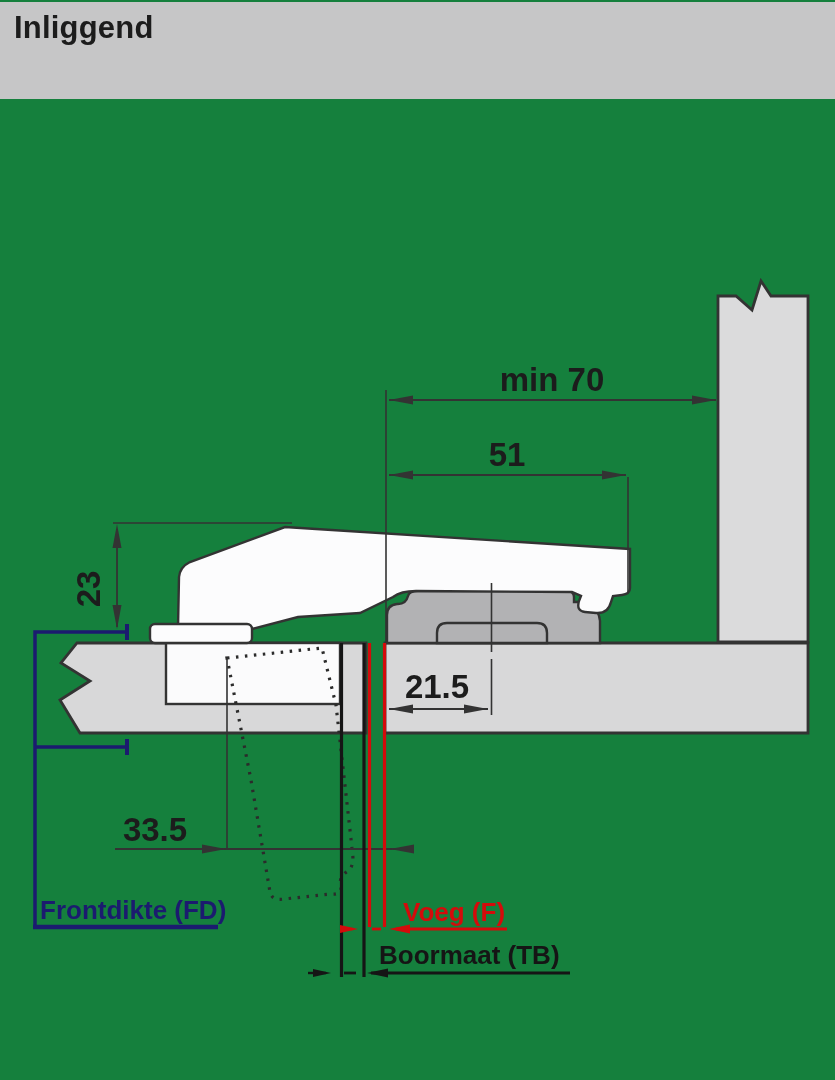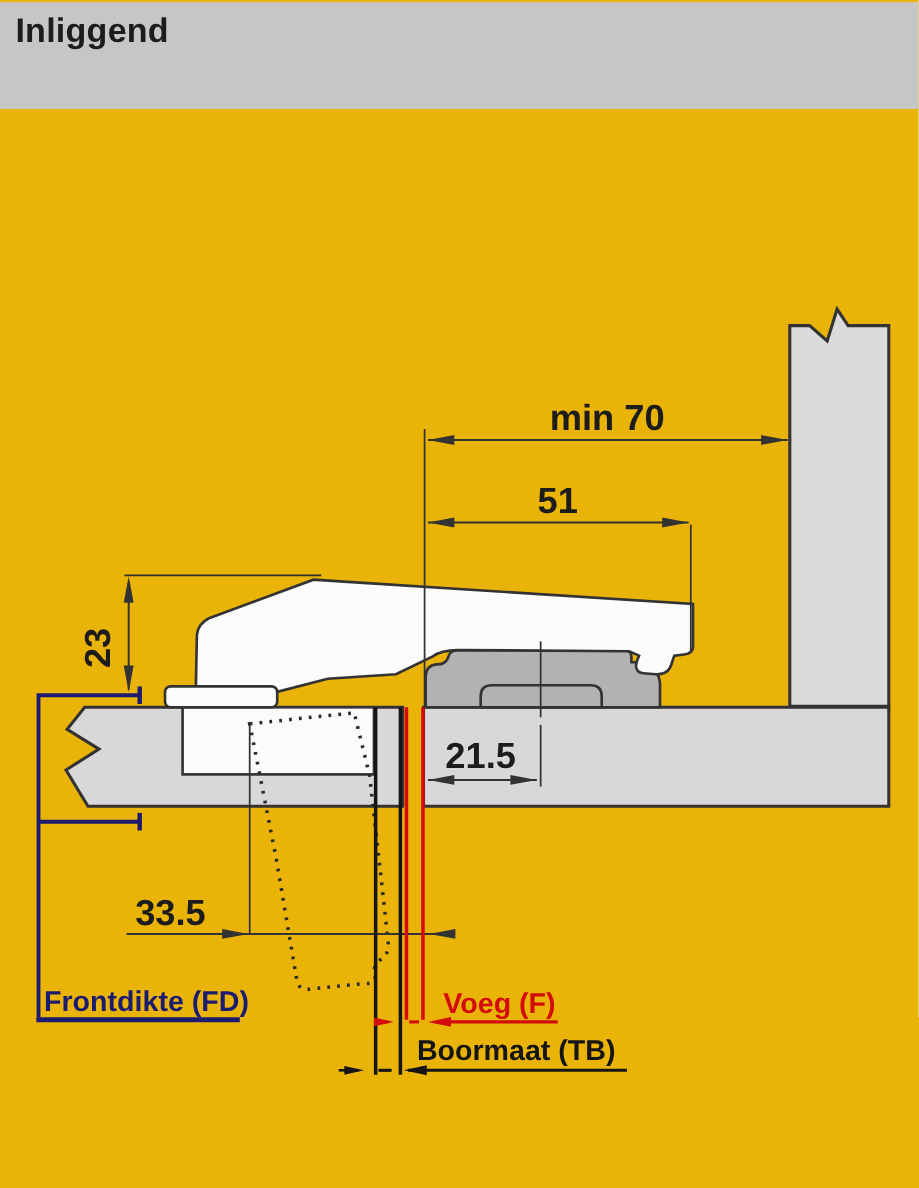--- a/index.html
+++ b/index.html
@@ -1,17 +1,17 @@
 <!DOCTYPE html>
 <html><head>
 <meta charset="utf-8">
 <style>
   html,body{margin:0;padding:0;background:#ececee;width:835px;height:1080px;overflow:hidden;
     font-family:"Liberation Sans",sans-serif;}
-  .page{position:relative;width:835px;height:1080px;background:#eab308;}
+  .page{position:relative;width:835px;height:1080px;background:#15803d;}
   .header-band{position:absolute;left:0;top:2px;width:835px;height:97px;background:#c6c6c7;}
   .page-title{position:absolute;left:14px;top:10px;font-size:31px;font-weight:bold;color:#1c1c1c;
     letter-spacing:.2px;}
   svg{position:absolute;left:0;top:0;}
   .outline{stroke:#333;fill:none;}
   .dimtext{font-family:"Liberation Sans",sans-serif;font-weight:bold;font-size:33px;fill:#1c1c1c;}
   .labeltext{font-family:"Liberation Sans",sans-serif;font-weight:bold;font-size:26px;}
 </style>
 </head>
 <body>

